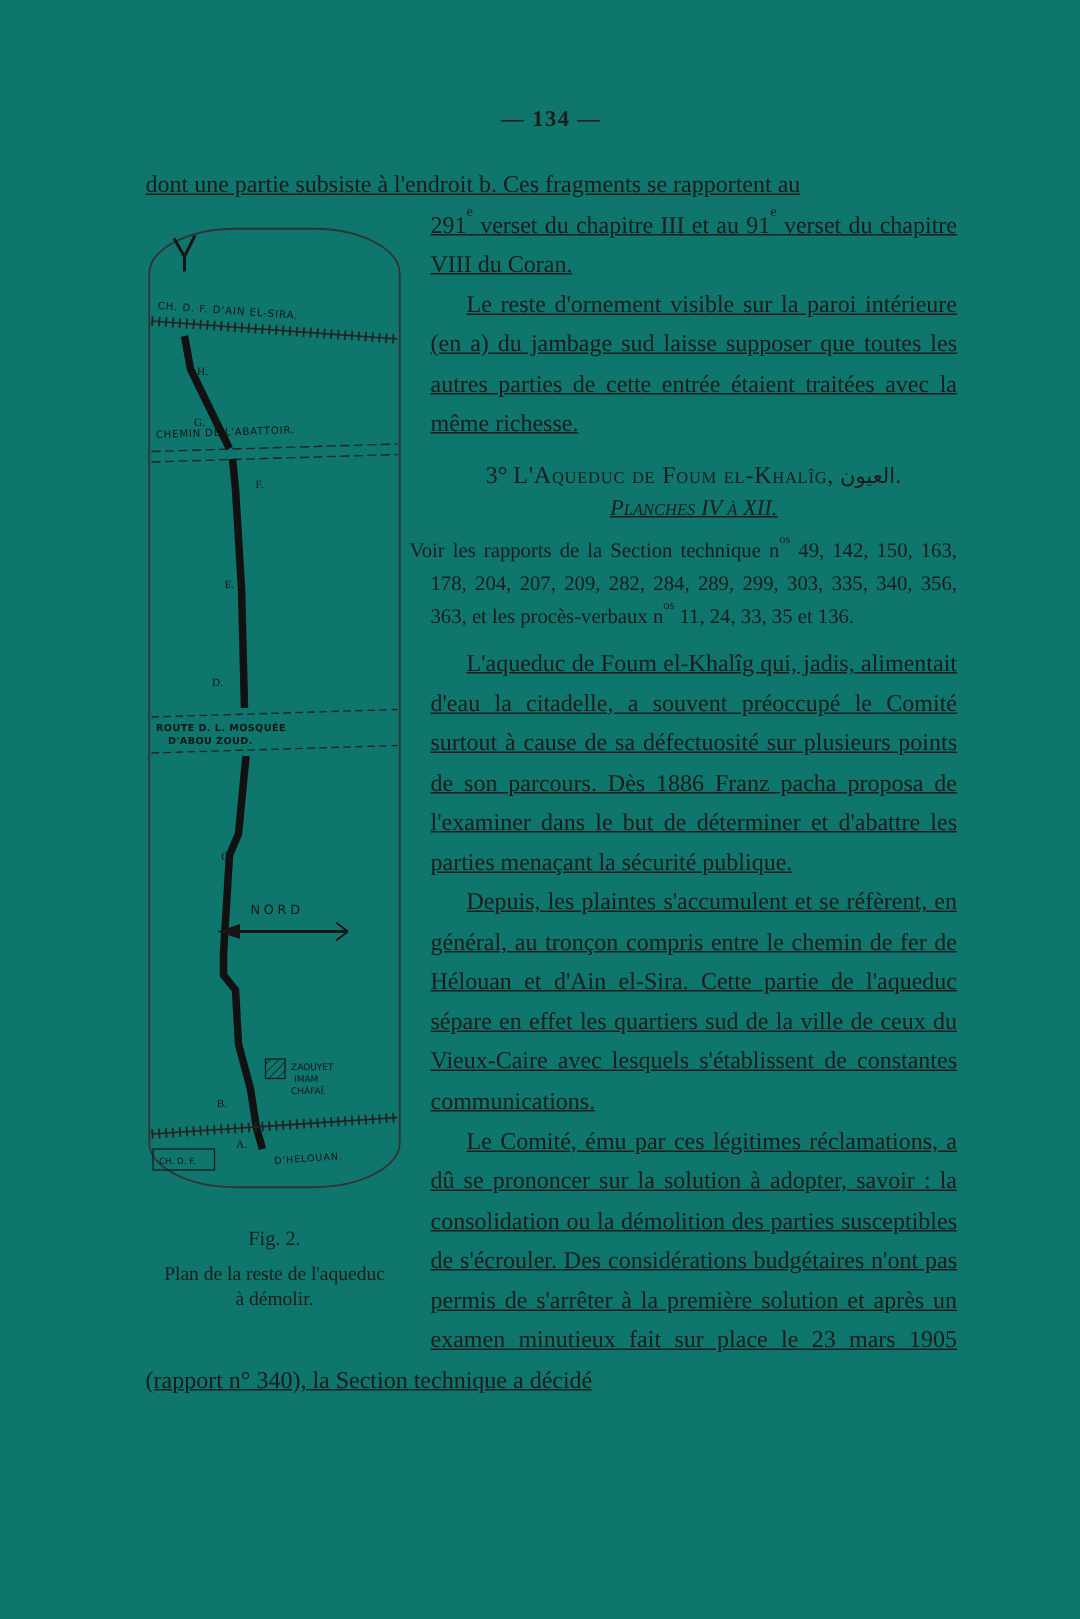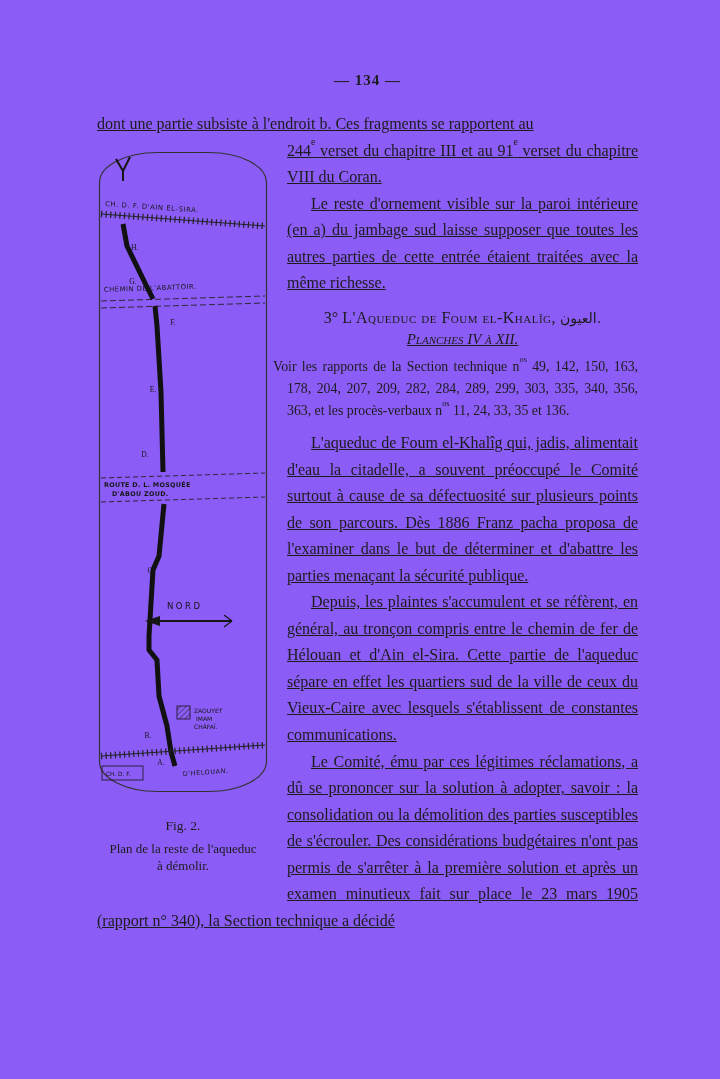--- a/index.html
+++ b/index.html
@@ -1,20 +1,20 @@
 <!DOCTYPE html>
 <html><head>
 <meta charset="utf-8">
 <style>
   * { margin:0; padding:0; box-sizing:border-box; }
   html,body { background:#fcfcfa; }
   .page {
     position:relative;
     width:720px; height:1079px;
-    background:#8b5cf6;
+    background:#0f766e;
     color:#1c1c1c;
     font-family:"Liberation Serif", serif;
     padding:72px 82px 16px 97px;
     overflow:hidden;
   }
   .page-number {
     text-align:center;
     font-weight:bold;
     font-size:15px;
     letter-spacing:1px;
@@ -147,21 +147,21 @@
       </g>
     </svg>
 
     <div class="fig-caption">
       <div class="fig-label">Fig. 2.</div>
       <div class="fig-text">Plan de la reste de l'aqueduc</div>
       <div class="fig-text">à démolir.</div>
     </div>
   </div>
 
-  <p class="para"><span>244</span><sup>e</sup><span> verset du chapitre III et au 91</span><sup>e</sup><span> verset du chapitre VIII du Coran.</span></p>
+  <p class="para"><span>291</span><sup>e</sup><span> verset du chapitre III et au 91</span><sup>e</sup><span> verset du chapitre VIII du Coran.</span></p>
 
   <p class="para indent">Le reste d'ornement visible sur la paroi intérieure (en a) du jambage sud laisse supposer que toutes les autres parties de cette entrée étaient traitées avec la même richesse.</p>
 
   <h3 class="heading"><span>3°</span> <span class="sc">L'Aqueduc de Foum el-Khalîg,</span> <span class="arabic">العيون.</span></h3>
 
   <div class="planches">Planches IV à XII.</div>
 
   <p class="rapports"><span>Voir les rapports de la Section technique n</span><sup>os</sup><span> 49, 142, 150, 163, 178, 204, 207, 209, 282, 284, 289, 299, 303, 335, 340, 356, 363, et les procès-verbaux n</span><sup>os</sup><span> 11, 24, 33, 35 et 136.</span></p>
 
   <p class="para indent">L'aqueduc de Foum el-Khalîg qui, jadis, alimentait d'eau la citadelle, a souvent préoccupé le Comité surtout à cause de sa défectuosité sur plusieurs points de son parcours. Dès 1886 Franz pacha proposa de l'examiner dans le but de déterminer et d'abattre les parties menaçant la sécurité publique.</p>

